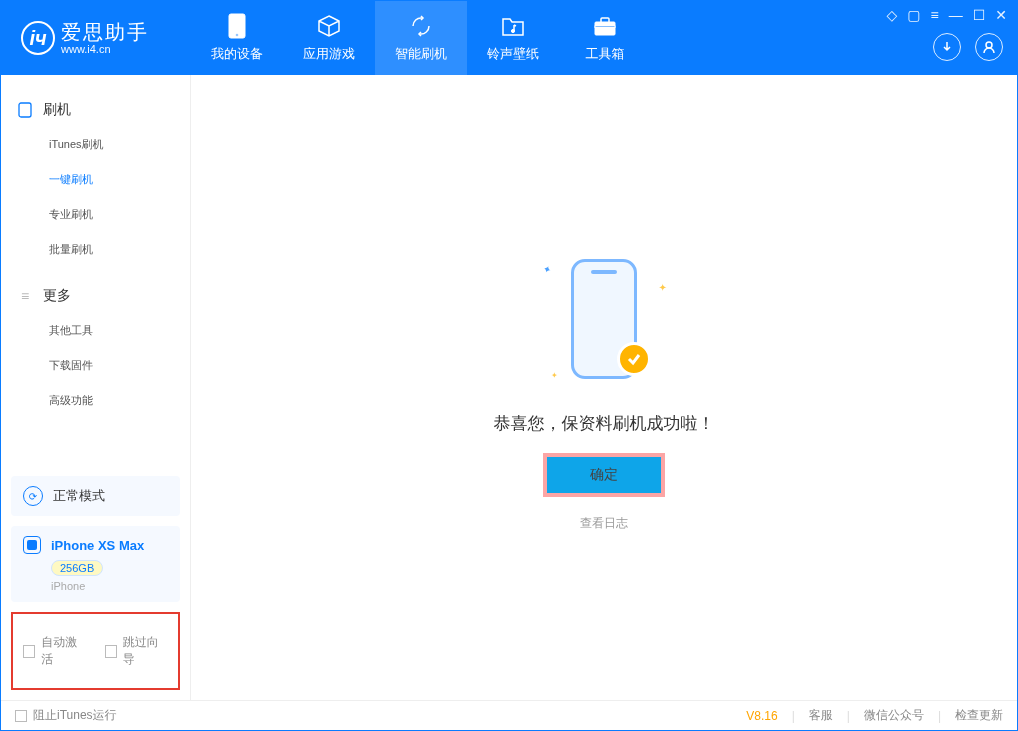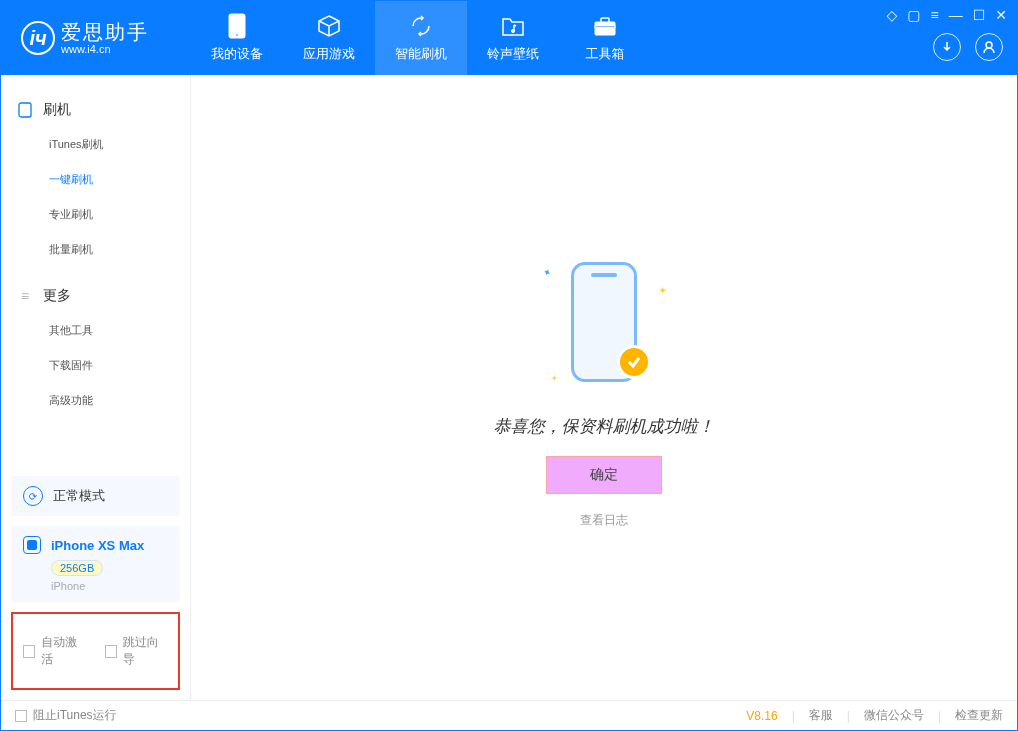--- a/index.html
+++ b/index.html
@@ -51,22 +51,22 @@
 .phone-illus { position: relative; width: 150px; height: 150px; display: flex; align-items: center; justify-content: center; }
 .phone-body { width: 66px; height: 120px; border: 3px solid #7db8ff; border-radius: 14px; background: #f0f7ff; position: relative; }
 .phone-body .notch { position: absolute; top: 8px; left: 50%; transform: translateX(-50%); width: 26px; height: 4px; background: #7db8ff; border-radius: 2px; }
 .check-badge { position: absolute; right: 28px; bottom: 18px; width: 34px; height: 34px; background: #ffb400; border-radius: 50%; display: flex; align-items: center; justify-content: center; border: 3px solid #fff; }
 .check-badge svg { stroke: #fff; fill: none; stroke-width: 3; }
 .spark { position: absolute; font-size: 10px; color: #7db8ff; }
 .spark.s1 { top: 20px; left: 14px; color: #4aa0ff; transform: rotate(20deg);}
 .spark.s2 { top: 38px; right: 12px; color: #ffc94a; }
 .spark.s3 { bottom: 14px; left: 22px; color: #ffc94a; font-size: 8px; }
 
-.success-text { font-size: 17px; color: #333; font-style: italic; }
-.ok-btn { border: 1px solid #fca5a5; background: #f0abfc; padding: 9px 43px; font-size: 14px; color: #444; cursor: pointer; }
+.success-text { font-size: 17px; color: #333; }
+.ok-btn { border: 4px solid #fca5a5; background: #0ea5e9; padding: 9px 43px; font-size: 14px; color: #444; cursor: pointer; }
 .log-link { font-size: 12px; color: #999; cursor: pointer; }
 
 .statusbar { height: 30px; border-top: 1px solid #eee; display: flex; align-items: center; padding: 0 14px; font-size: 12px; color: #888; }
 .statusbar .left { display: flex; align-items: center; gap: 6px; }
 .statusbar .left .box { width: 12px; height: 12px; border: 1px solid #bbb; }
 .statusbar .right { margin-left: auto; display: flex; align-items: center; gap: 14px; }
 .statusbar .right .ver { color: #ffa500; }
 .statusbar .right a { color: #888; cursor: pointer; }
 .divider { color: #ddd; }
 </style>

